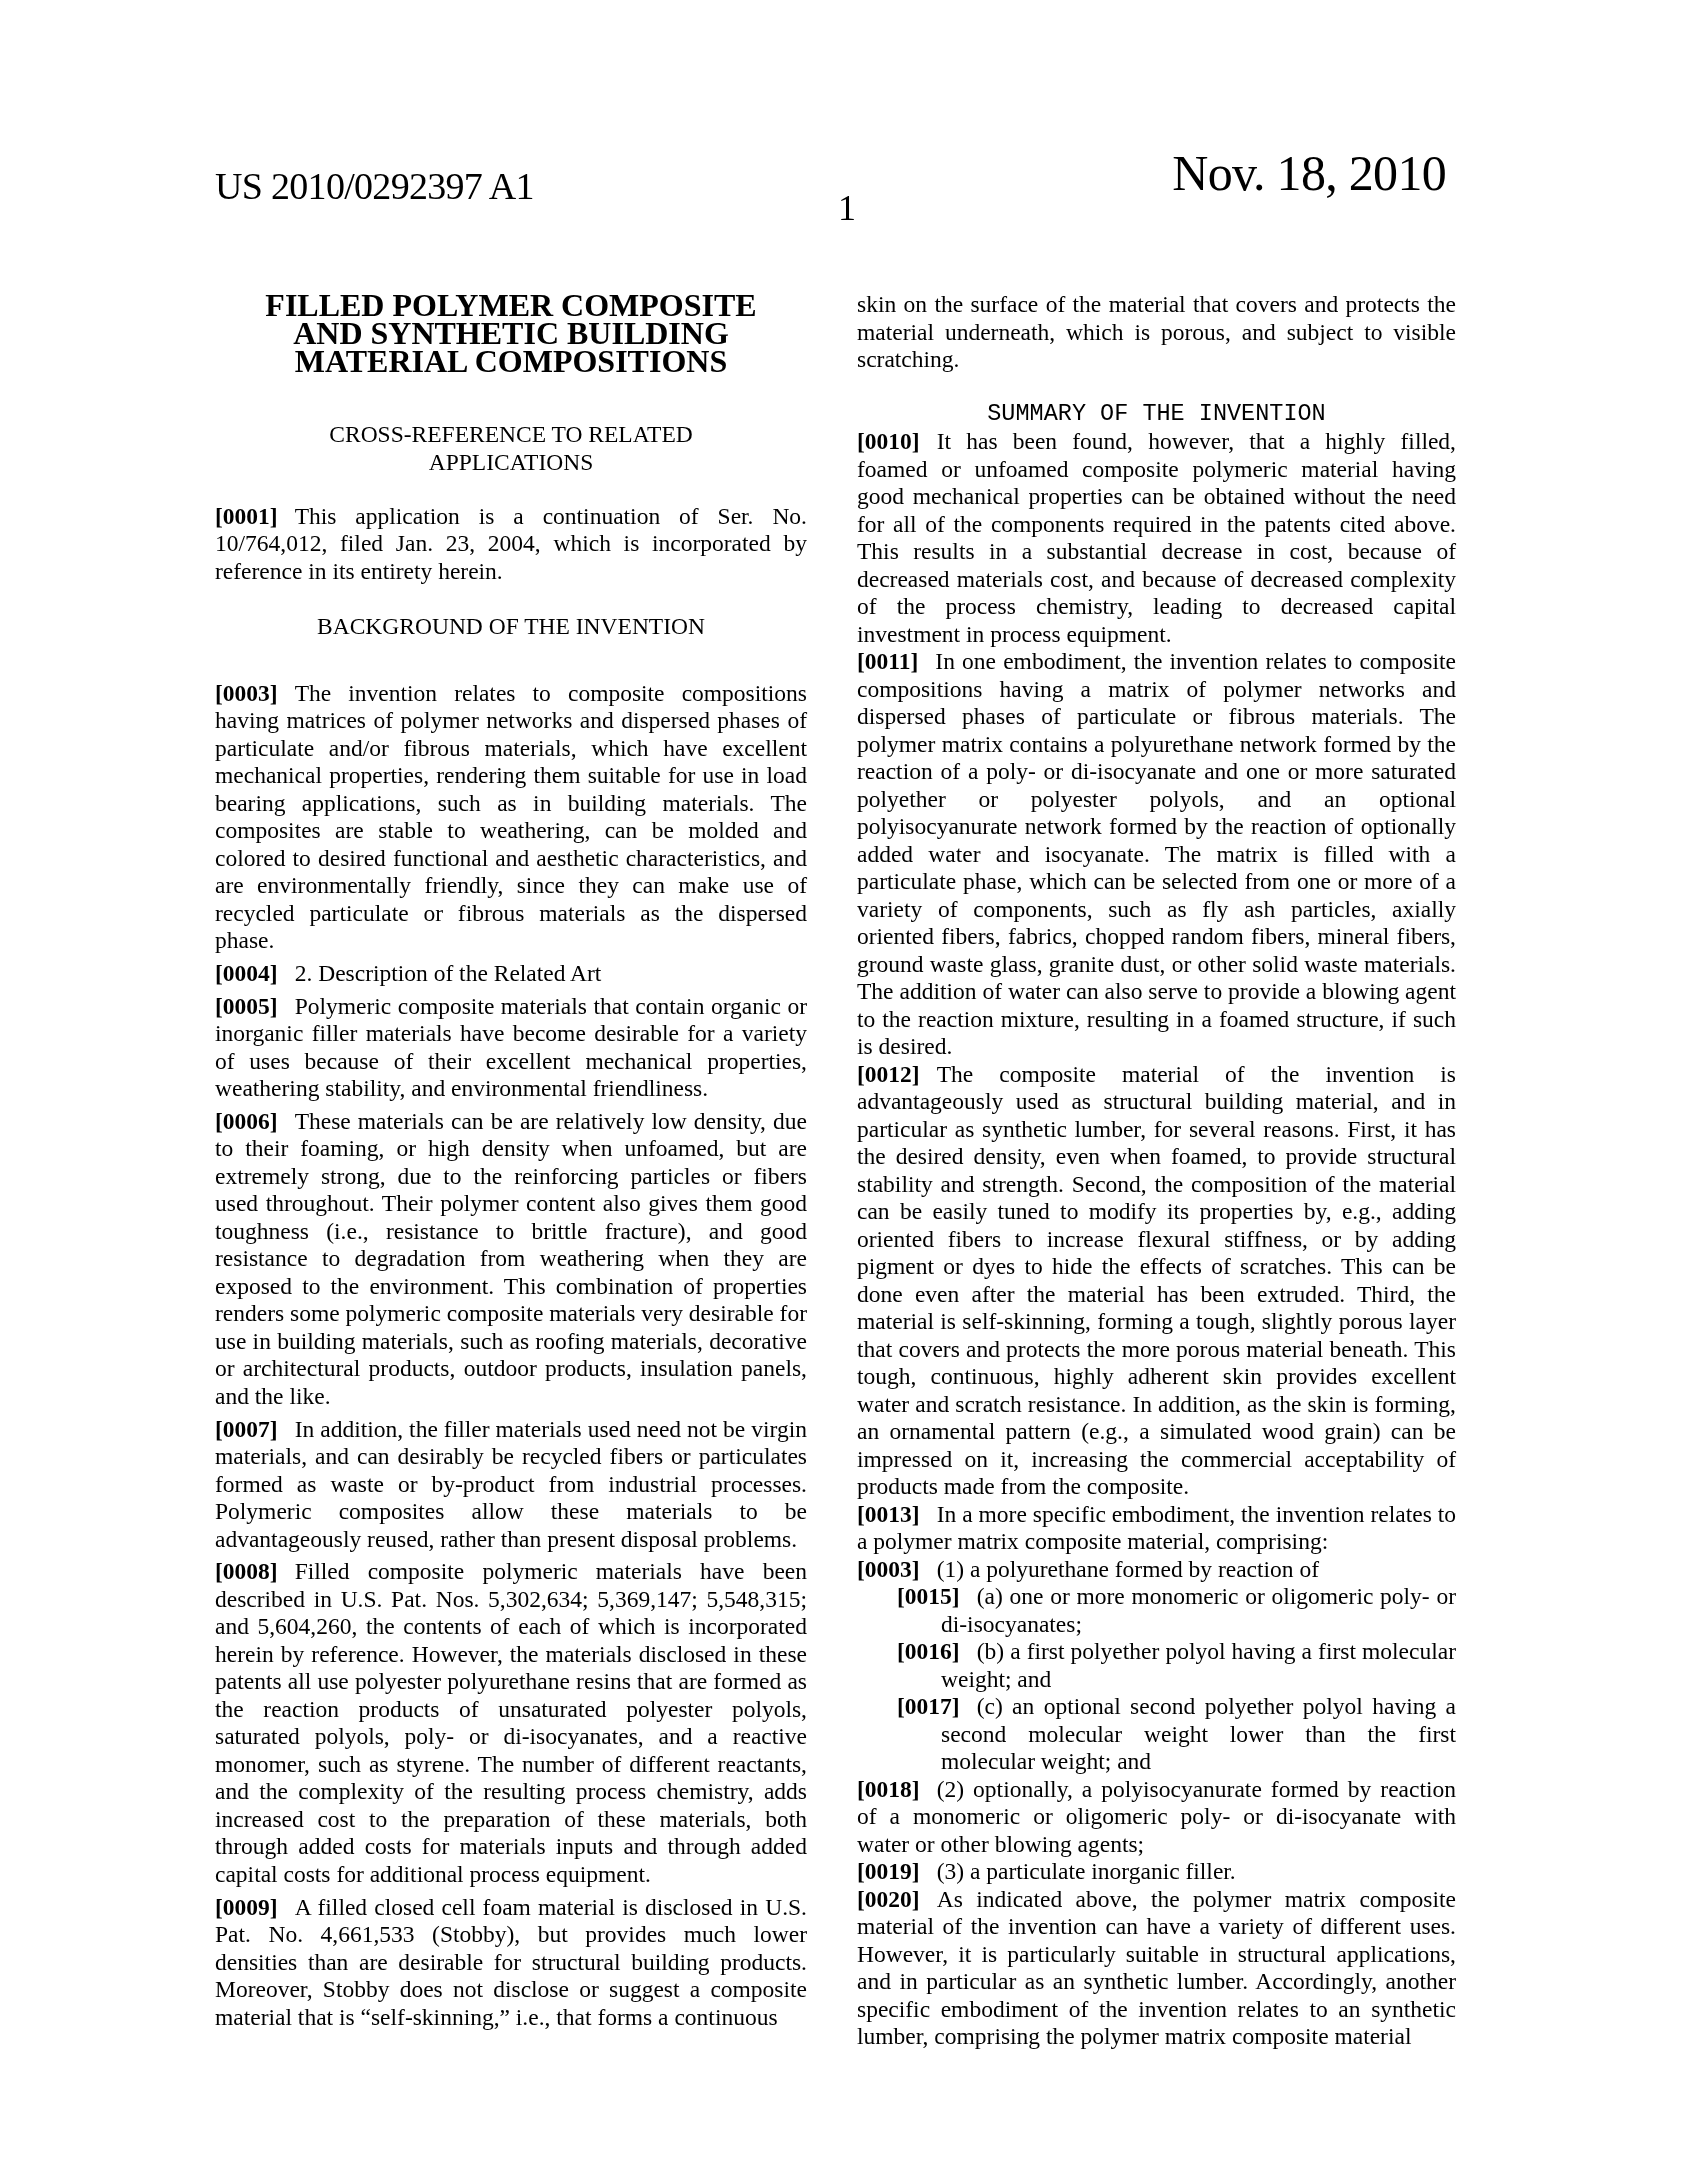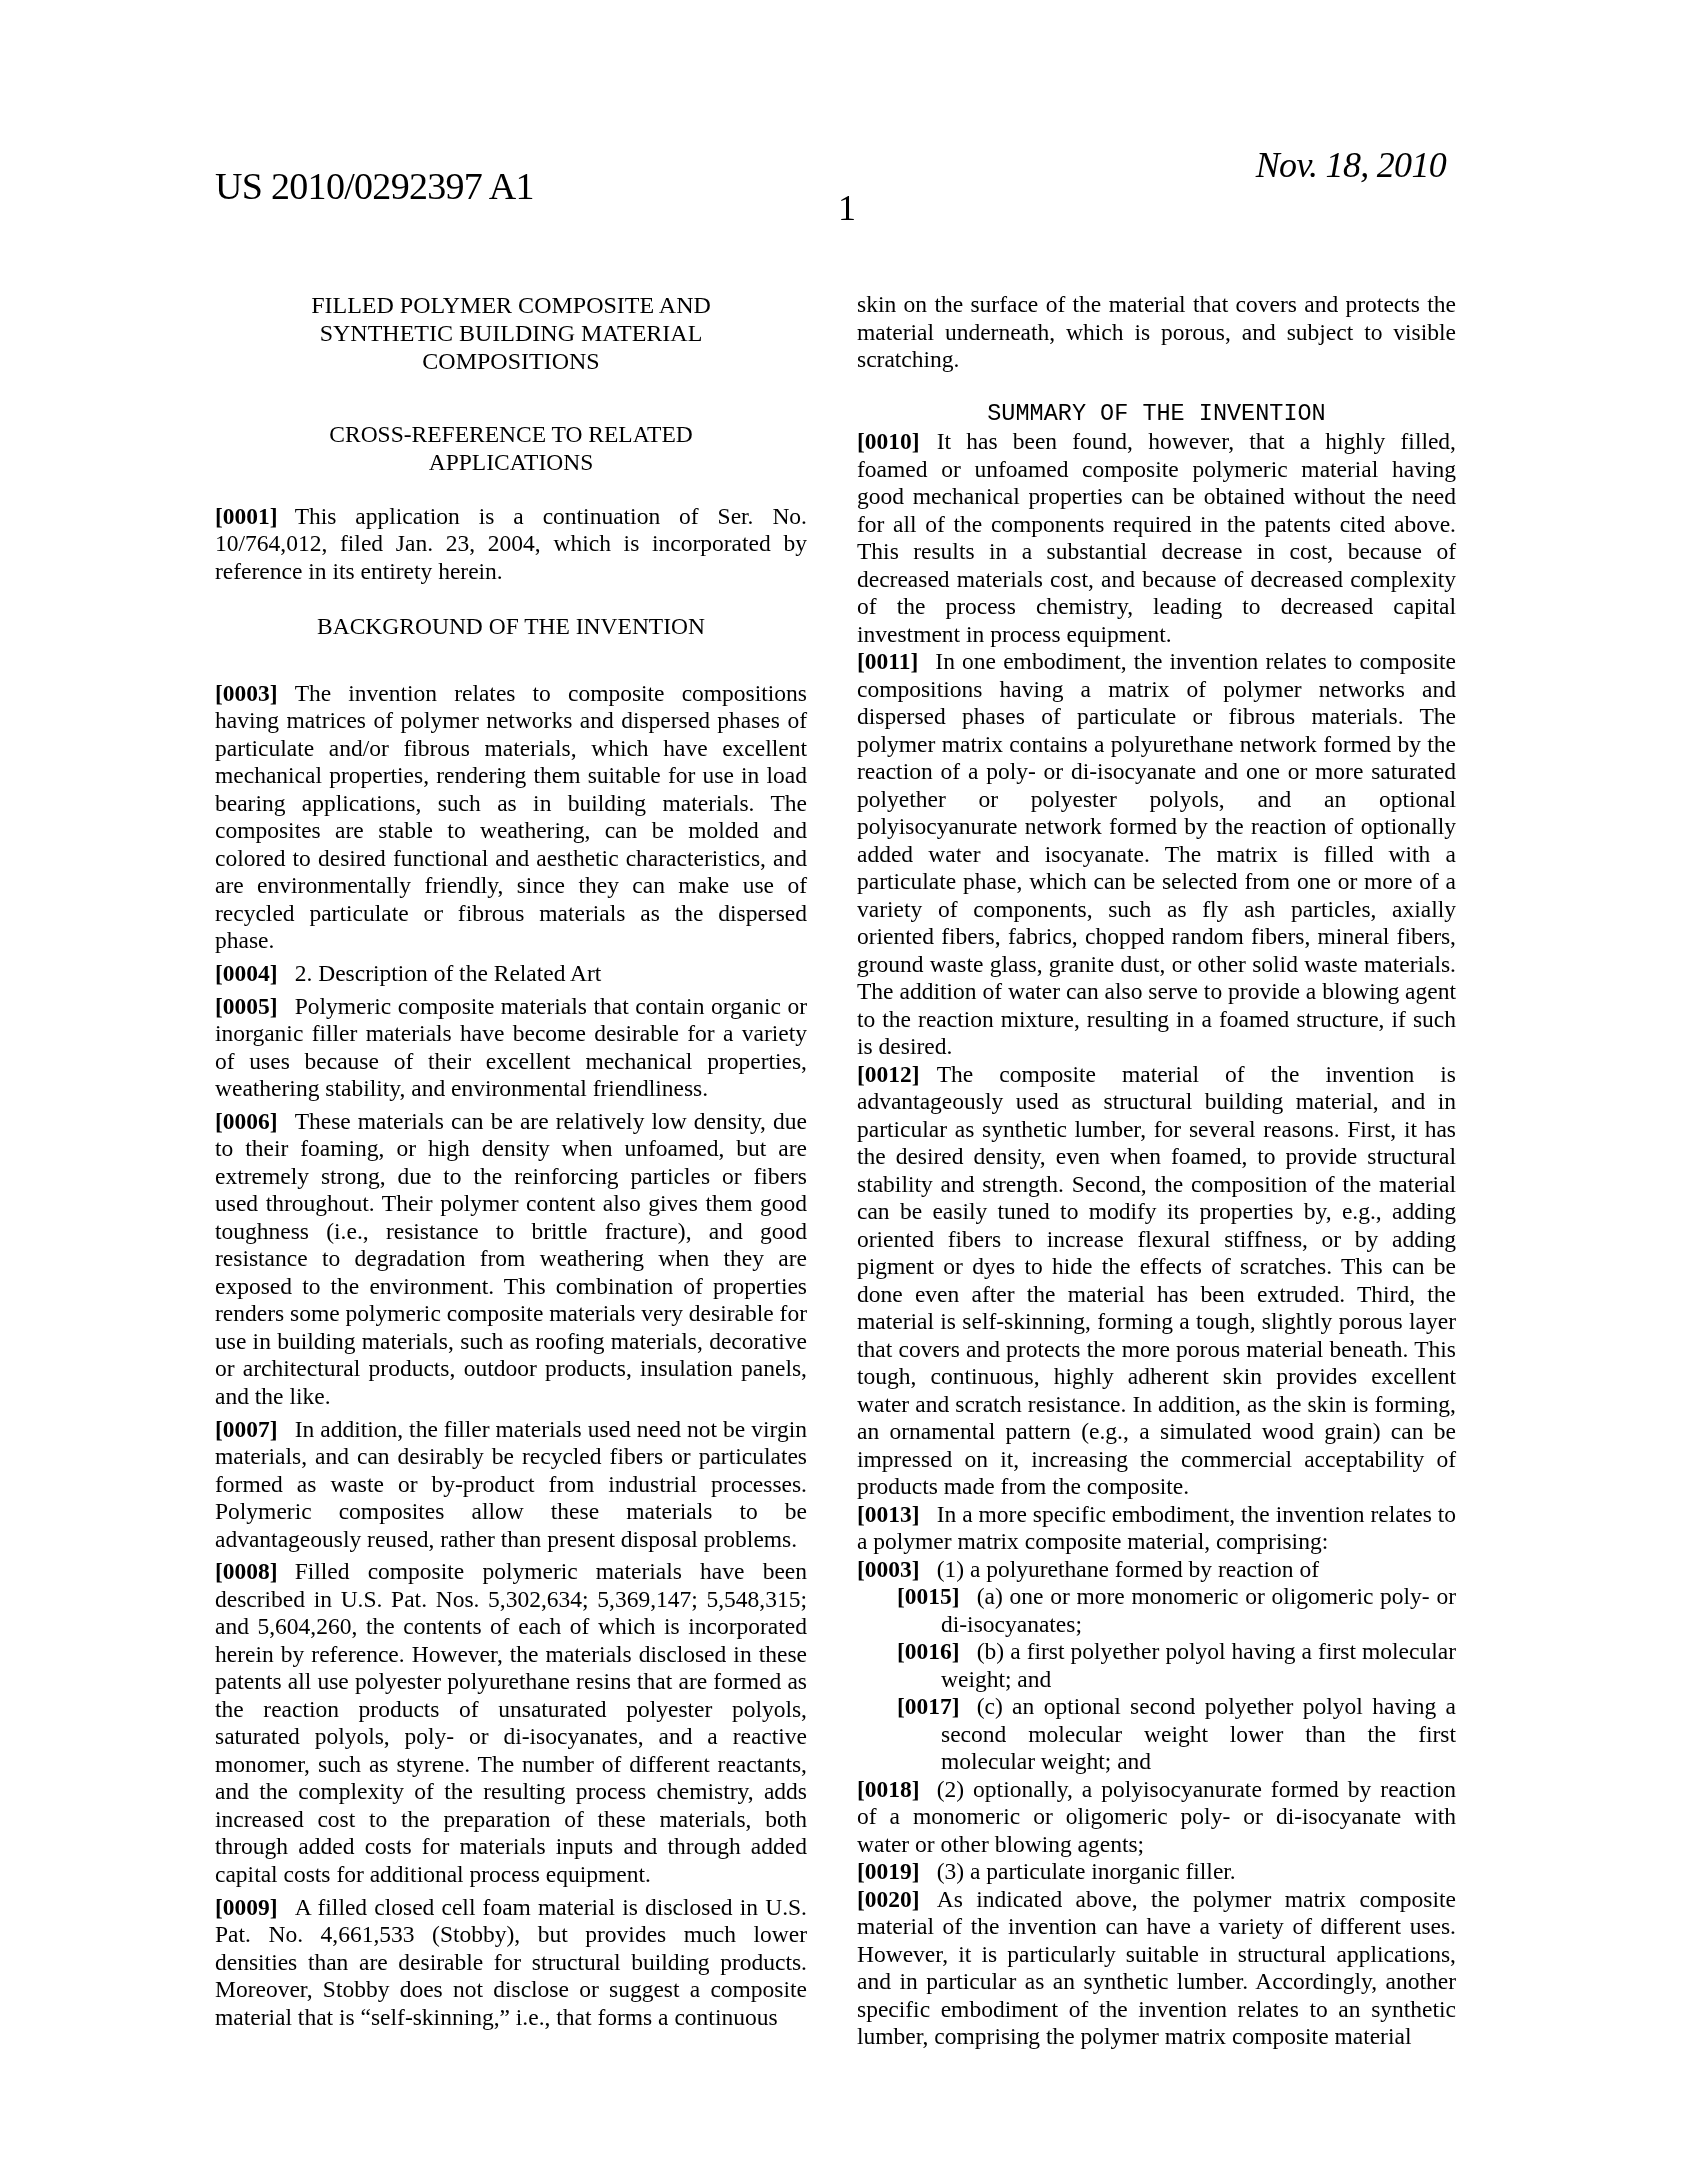--- a/index.html
+++ b/index.html
@@ -2,29 +2,29 @@
 <html style="font-size:10.6px"><head>
 <meta charset="utf-8">
 <style>
   html, body { margin: 0; padding: 0; background: #ffffff; }
   body {
     width: 1694px; height: 2183px; position: relative; overflow: hidden;
     font-family: "Liberation Serif", "DejaVu Serif", serif;
     color: #000000;
   }
   .hdr-left { position: absolute; left: 215px; top: 144px; font-size: 38px; letter-spacing: -0.7px; margin-top: 20px; }
-  .hdr-right { position: absolute; right: 248px; top: 144px; font-size: 36px; letter-spacing: -0.7px; font-style: italic; }
+  .hdr-right { position: absolute; right: 248px; top: 144px; font-size: 50px; letter-spacing: -0.7px; }
   .page-num { position: absolute; left: 0; width: 1694px; top: 187px; text-align: center; font-size: 36px; }
 
   .col { position: absolute; top: 291px; font-size: 23.5px; line-height: 27.5px; text-align: justify; }
   .col-left { left: 215px; width: 592px; }
   .col-right { left: 857px; width: 599px; }
 
   .title {
-    font-weight: normal; text-align: center; font-size: 24px; line-height: 28px;
+    font-weight: bold; text-align: center; font-size: 32px; line-height: 28px;
     margin: 0 0 45px 0; padding: 0 40px;
   }
   .heading {
     text-align: center; font-size: 23.5px; line-height: 28px; margin: 0 0 26.5px 0; padding: 0 60px;
   }
   .heading.bg { margin-top: 26.5px; margin-bottom: 40px; }
   .heading.sum { margin-top: 26.5px; margin-bottom: 0; font-family: Liberation Mono, monospace; }
   .para { margin: 0 0 5.3px 0; }
   .col-right .para { margin-bottom: 0; }
   .pnum { font-weight: bold; margin-right: 17px; }

